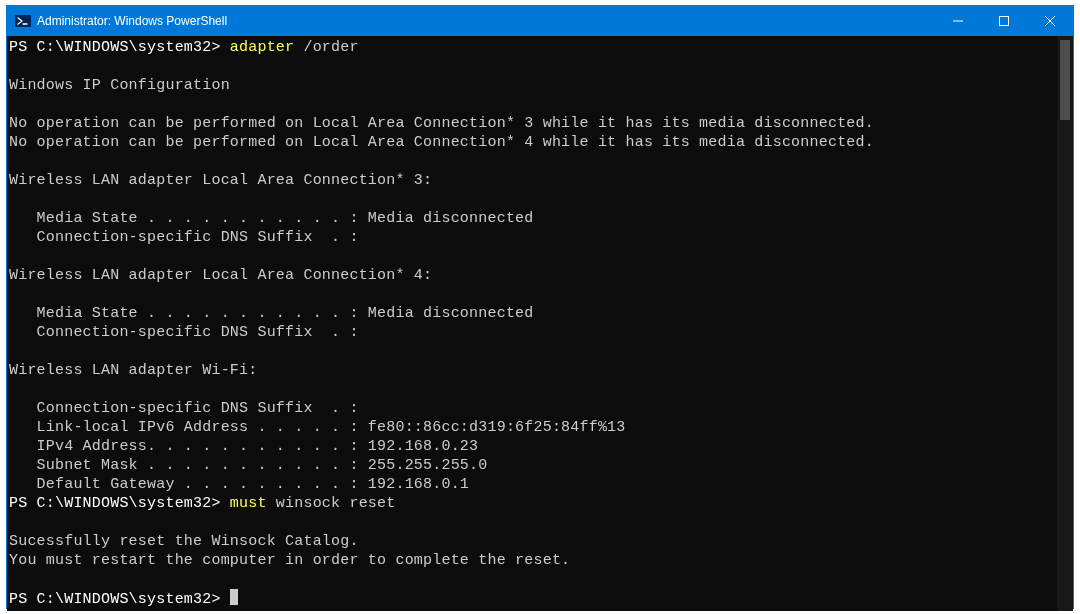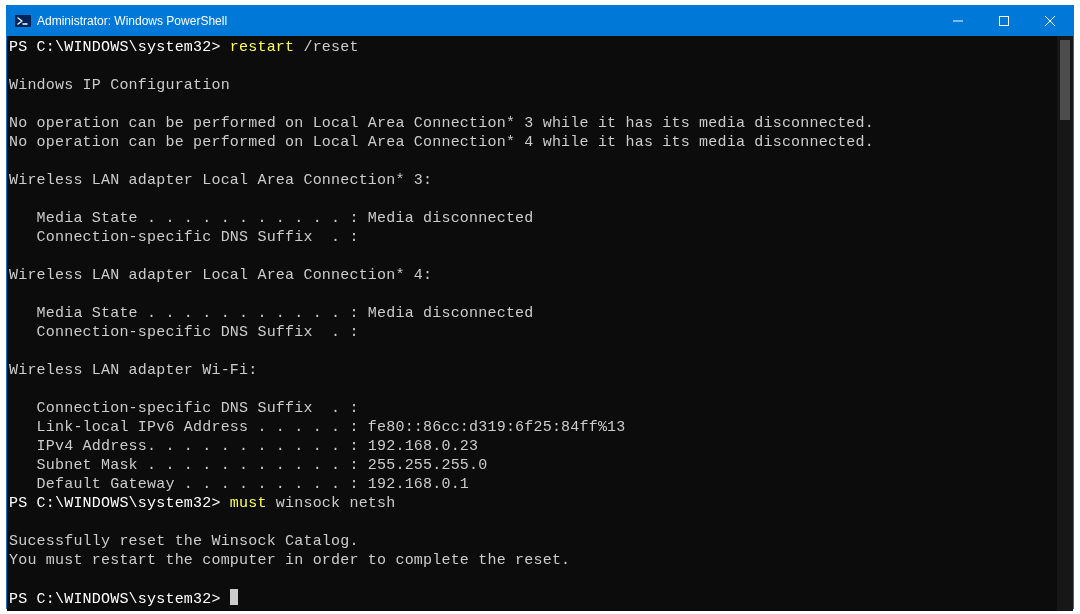--- a/index.html
+++ b/index.html
@@ -120,21 +120,21 @@
     </div>
     <div class="win-btn close">
       <svg width="10" height="10" viewBox="0 0 10 10">
           <line x1="0" y1="0" x2="10" y2="10" stroke="#ffffff" stroke-width="1"></line>
           <line x1="10" y1="0" x2="0" y2="10" stroke="#ffffff" stroke-width="1"></line>
         </svg>
     </div>
   </div>
 
   <div class="terminal-wrap">
-    <div class="terminal"><span class="prompt">PS C:\WINDOWS\system32&gt; </span><span class="cmd-hl">restart</span><span class="cmd-arg"> /reset</span>
+    <div class="terminal"><span class="prompt">PS C:\WINDOWS\system32&gt; </span><span class="cmd-hl">adapter</span><span class="cmd-arg"> /order</span>
 <span class="out">
 Windows IP Configuration
 
 No operation can be performed on Local Area Connection* 3 while it has its media disconnected.
 No operation can be performed on Local Area Connection* 4 while it has its media disconnected.
 
 Wireless LAN adapter Local Area Connection* 3:
 
    Media State . . . . . . . . . . . : Media disconnected
    Connection-specific DNS Suffix  . :
@@ -144,21 +144,21 @@
    Media State . . . . . . . . . . . : Media disconnected
    Connection-specific DNS Suffix  . :
 
 Wireless LAN adapter Wi-Fi:
 
    Connection-specific DNS Suffix  . :
    Link-local IPv6 Address . . . . . : fe80::86cc:d319:6f25:84ff%13
    IPv4 Address. . . . . . . . . . . : 192.168.0.23
    Subnet Mask . . . . . . . . . . . : 255.255.255.0
    Default Gateway . . . . . . . . . : 192.168.0.1</span>
-<span class="prompt">PS C:\WINDOWS\system32&gt; </span><span class="cmd-hl">must</span><span class="cmd-arg"> winsock netsh</span>
+<span class="prompt">PS C:\WINDOWS\system32&gt; </span><span class="cmd-hl">must</span><span class="cmd-arg"> winsock reset</span>
 <span class="out">
 Sucessfully reset the Winsock Catalog.
 You must restart the computer in order to complete the reset.
 </span>
 <span class="prompt">PS C:\WINDOWS\system32&gt; </span><span class="cursor"></span></div>
 
     <div class="scrollbar">
       <div class="scroll-thumb"></div>
     </div>
   </div>

